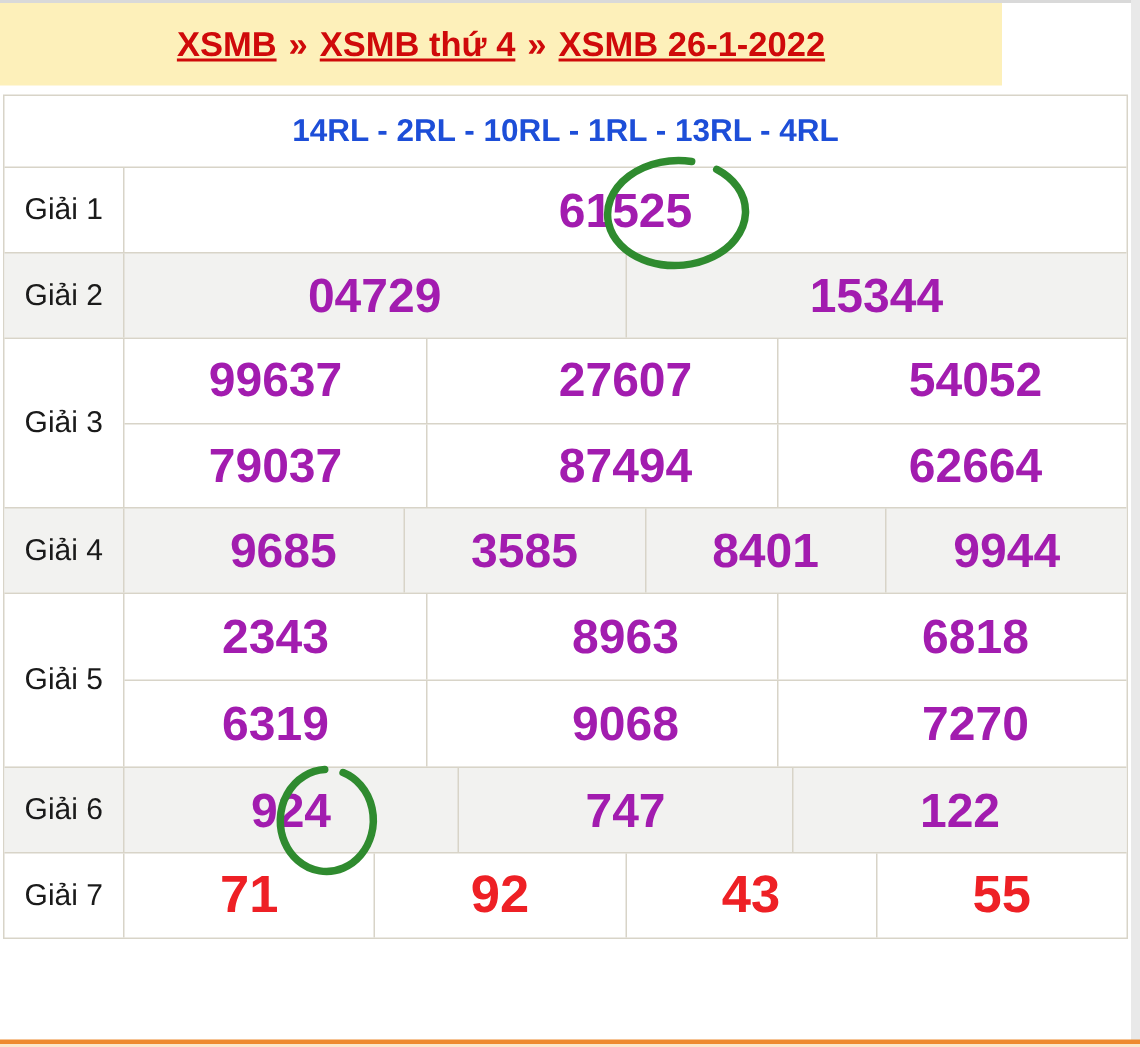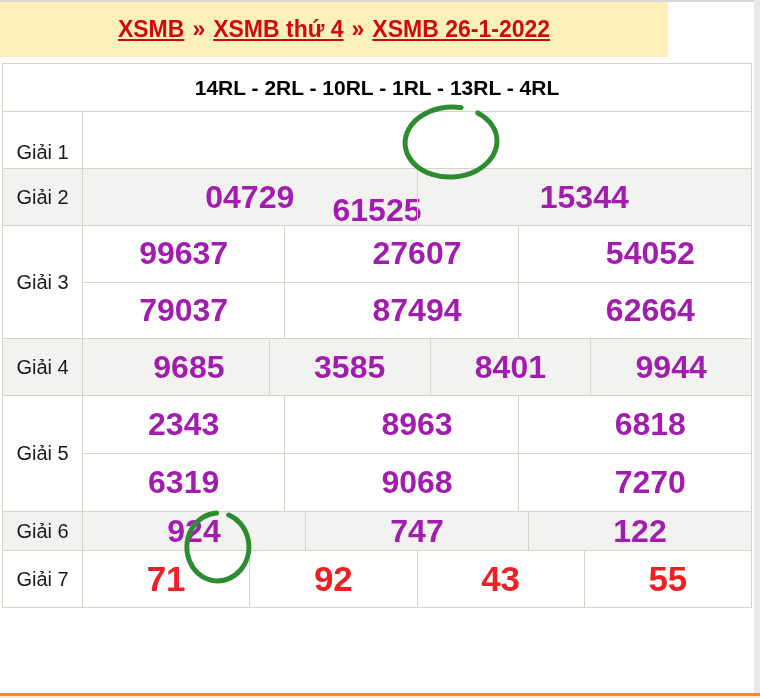--- a/index.html
+++ b/index.html
@@ -24,28 +24,28 @@
   .scrollbar{position:absolute;right:0;top:0;width:6px;height:698px;background:#e9e9e9;}
 
   .tbl{
     position:absolute;left:2px;top:63px;width:750px;box-sizing:border-box;
     border:1px solid var(--bc);background:#fff;
   }
   .row{display:flex;box-sizing:border-box;}
   .row + .row{border-top:1px solid var(--bc);}
   .row.shade{background:var(--shade);}
   .r-subtitle{height:47px;align-items:center;justify-content:center;}
-  .subtitle{color:#000000;font-weight:bold;font-size:21px;}
+  .subtitle{color:#1d4ed8;font-weight:bold;font-size:21px;}
   .r-db{height:66px;}
-  .r-g1{height:57px;flex-direction:column;}
+  .r-g1{height:57px;}
   .r-g2{height:57px;}
   .r-g3{height:113px;}
   .r-g4{height:57px;gap:26px;}
   .r-g5{height:116px;}
-  .r-g6{height:39px;}
+  .r-g6{height:57px;}
   .r-g7{height:57px;}
 
   .label-cell{
     width:80px;flex:0 0 80px;box-sizing:border-box;border-right:1px solid var(--bc);
     display:flex;align-items:center;justify-content:center;
     font-size:20px;color:#1a1a1a;
   }
   .cells{flex:1;display:flex;min-width:0;}
   .cells.cols .cell + .cell{border-left:1px solid var(--bc);}
   .cell{flex:1;display:flex;align-items:center;justify-content:center;box-sizing:border-box;}

